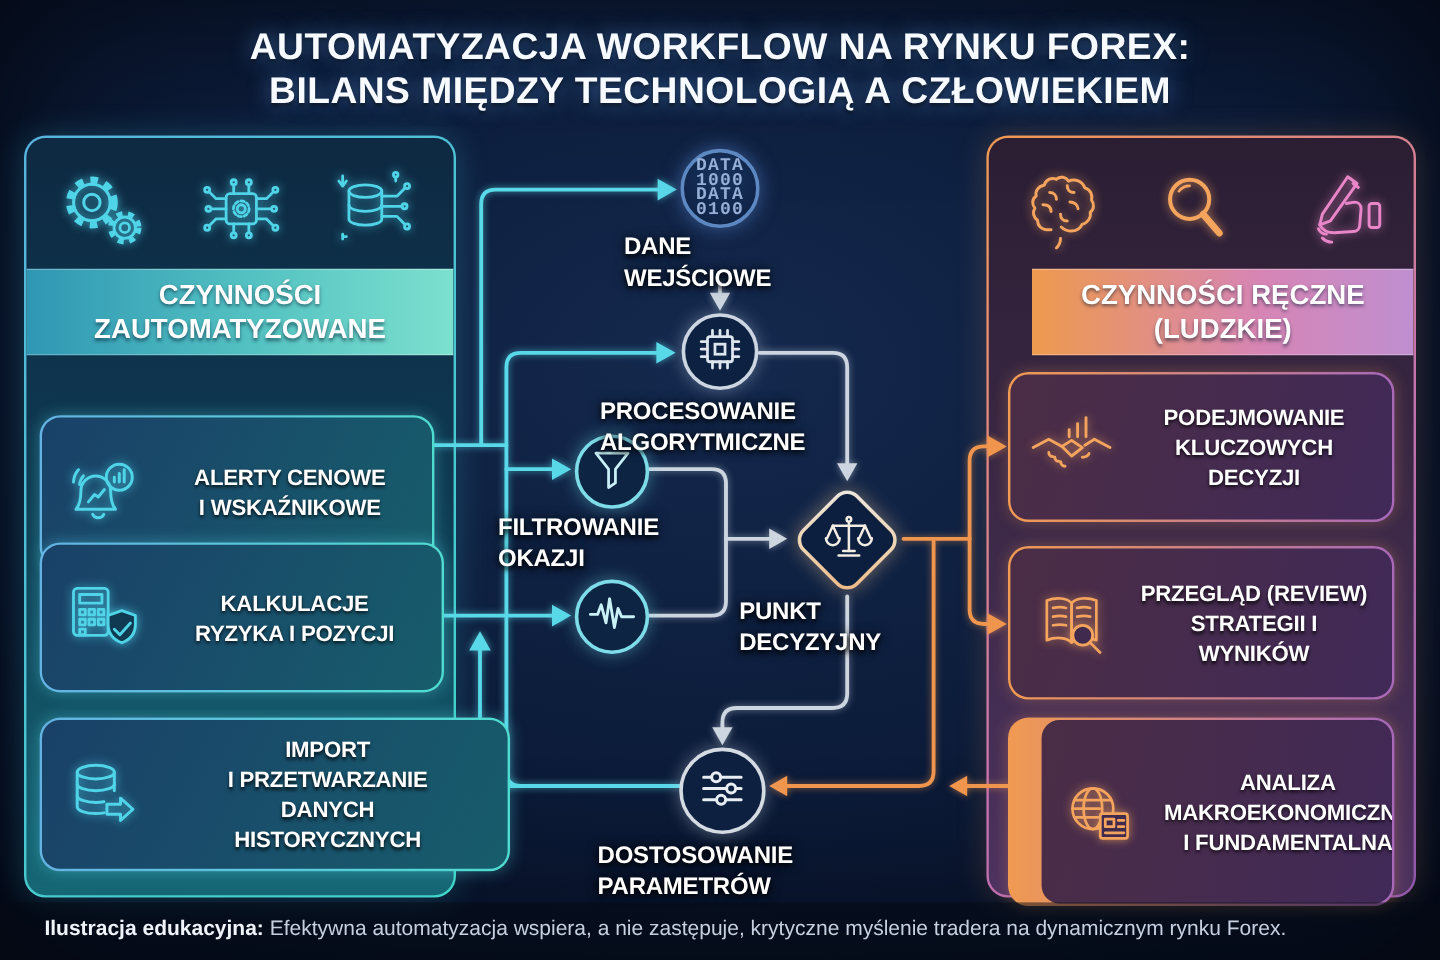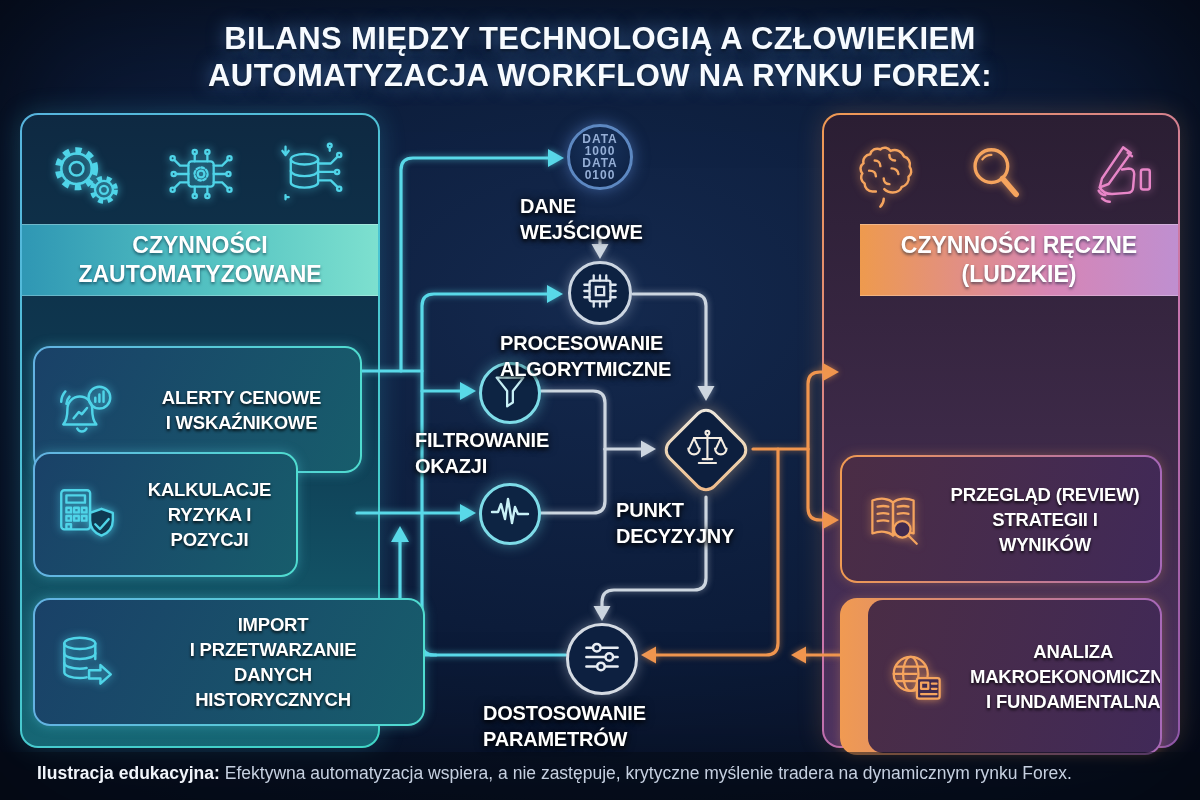--- a/index.html
+++ b/index.html
@@ -59,22 +59,22 @@
   .ibox .iwrap{width:102px;flex:0 0 102px;display:flex;align-items:center;justify-content:center;}
   .ibox .blabel{flex:1;text-align:center;padding-right:14px;
     font-weight:bold;font-size:18.5px;line-height:25px;letter-spacing:-.2px;color:#fff;
     text-shadow:0 2px 3px rgba(0,0,0,.8);}
 
   
   .node{z-index:4;border-radius:50%;display:flex;align-items:center;justify-content:center;box-sizing:border-box;}
   .n-data{left:567px;top:124px;width:66px;height:66px;border:3px solid #5d88c2;
     background:radial-gradient(circle at 50% 35%,#18335e,#0c1e3e);
     box-shadow:0 0 16px rgba(95,140,215,.55);}
-  .badge-txt{font-weight:bold;font-size:12px;line-height:12px;letter-spacing:1px;
-    color:#96afd6;}
+  .badge-txt{font-weight:bold;font-size:15px;line-height:12px;letter-spacing:1px;
+    color:#96afd6;font-family:Liberation Mono, monospace;}
   .n-cpu{left:568px;top:261px;width:64px;height:64px;border:3px solid #ccd6e2;
     background:#0d2242;box-shadow:0 0 14px rgba(200,215,235,.4);color:#dde6ef;}
   .n-funnel{left:479px;top:362px;width:62px;height:62px;border:3px solid #7edce8;
     background:#0d2443;box-shadow:0 0 14px rgba(110,220,235,.45);color:#c8f0f6;}
   .n-wave{left:479px;top:483px;width:62px;height:62px;border:3px solid #7edce8;
     background:#0d2443;box-shadow:0 0 14px rgba(110,220,235,.45);color:#c8f0f6;}
   .n-sliders{left:566px;top:623px;width:72px;height:72px;border:3px solid #d5dbe3;
     background:#0d2040;box-shadow:0 0 14px rgba(210,220,235,.4);color:#e8edf3;}
   .n-diamond{left:673px;top:417px;width:66px;height:66px;z-index:4;
     transform:rotate(45deg);border-radius:13px;padding:3px;box-sizing:border-box;
@@ -102,22 +102,22 @@
   .footerbar{left:0;right:0;top:752px;height:48px;background:rgba(4,9,20,.5);z-index:5;}
   .footer{position:absolute;left:37px;top:11px;font-size:17.5px;color:#c6d0e0;}
   .footer b{color:#f0f4fa;}
 </style>
 </head>
 <body>
 
 <div id="stage">
 
   <div class="abs title">
+    <div>AUTOMATYZACJA WORKFLOW NA RYNKU FOREX:</div>
     <div>BILANS MIĘDZY TECHNOLOGIĄ A CZŁOWIEKIEM</div>
-    <div>AUTOMATYZACJA WORKFLOW NA RYNKU FOREX:</div>
   </div>
 
   <div class="abs gb panel panel-l">
     <div class="gb-in">
       <div class="picons">
         <span class="ic ic-cyan">
           <svg width="80" height="68" viewBox="0 0 76 64" fill="none" stroke="currentColor">
             <circle cx="30" cy="27" r="17" stroke-width="7" stroke-dasharray="5.8 5.4"></circle>
             <circle cx="30" cy="27" r="14.5" stroke-width="2.4"></circle>
             <circle cx="30" cy="27" r="6.5" stroke-width="2.4"></circle>
@@ -262,21 +262,21 @@
           <path d="M8 22a16 16 0 0 1 4-10M13 24a11 11 0 0 1 3-7"></path>
           <polyline points="20 38 25 32 28 34 33 28"></polyline>
           <circle cx="45" cy="18" r="10.5"></circle>
           <path d="M41 22v-4M45 22v-7M49 22v-10"></path>
         </svg>
       </div>
       <div class="blabel prew">ALERTY CENOWE
 I WSKAŹNIKOWE</div>
     </div>
   </div>
-  <div class="abs gb ibox ibox-l" style="left:33px;top:452px;width:265px;height:125px;">
+  <div class="abs gb ibox ibox-l" style="left:33px;top:452px;width:337px;height:125px;">
     <div class="gb-in">
       <div class="iwrap ic-cyan">
         <svg width="66" height="62" viewBox="0 0 64 60" fill="none" stroke="currentColor" stroke-width="2.3" stroke-linecap="round" stroke-linejoin="round">
           <rect x="8" y="6" width="28" height="38" rx="3"></rect>
           <rect x="13" y="11" width="18" height="7"></rect>
           <rect x="13" y="23" width="4.5" height="4.5"></rect>
             <rect x="20.5" y="23" width="4.5" height="4.5"></rect>
             <rect x="28" y="23" width="4.5" height="4.5"></rect>
           <rect x="13" y="31" width="4.5" height="4.5"></rect>
             <rect x="20.5" y="31" width="4.5" height="4.5"></rect>
@@ -302,20 +302,36 @@
           <path d="M35 38h11v-5l10 9-10 9v-5H35z"></path>
         </svg>
       </div>
       <div class="blabel prew">IMPORT
 I PRZETWARZANIE
 DANYCH
 HISTORYCZNYCH</div>
     </div>
   </div>
 
+  <div class="abs gb ibox ibox-r" style="left:840px;top:310px;width:322px;height:125px;">
+    <div class="gb-in">
+      <div class="iwrap ic-orange">
+        <svg width="72" height="58" viewBox="0 0 72 56" fill="none" stroke="currentColor" stroke-width="2.4" stroke-linecap="round" stroke-linejoin="round">
+          <path d="M34 19v-6M41 19v-11M48 19v-16"></path>
+          <path d="M4 28l13-7 11 6"></path>
+          <path d="M68 28l-13-7-8 5"></path>
+          <path d="M28 27l8-5 9 6-9 7z"></path>
+          <path d="M17 32c0 2 1.5 3.5 3.5 3.5M22 36c0 2 1.5 3.5 3.5 3.5M27 40c0 2 1.5 3.5 3.5 3.5"></path>
+          <path d="M45 36c2.5 0 4.5-1 5.5-3"></path>
+        </svg>
+      </div>
+      <div class="blabel prew">PODEJMOWANIE
+KLUCZOWYCH DECYZJI</div>
+    </div>
+  </div>
   <div class="abs gb ibox ibox-r" style="left:840px;top:455px;width:322px;height:128px;">
     <div class="gb-in">
       <div class="iwrap ic-orange">
         <svg width="66" height="60" viewBox="0 0 64 56" fill="none" stroke="currentColor" stroke-width="2.2" stroke-linecap="round" stroke-linejoin="round">
           <path d="M32 12c-4-4-12-5-20-2v32c8-3 16-2 20 2z"></path>
           <path d="M32 12c4-4 12-5 20-2v32c-8-3-16-2-20 2z"></path>
           <path d="M17 16c4-.8 7.5-.8 10.5 0M17 23c4-.8 7.5-.8 10.5 0M17 30c4-.8 7.5-.8 10.5 0"></path>
           <path d="M36.5 16c4-.8 7.5-.8 10.5 0M36.5 23c4-.8 7.5-.8 10.5 0"></path>
           <circle cx="41" cy="38" r="8" fill="#402a4e"></circle>
           <path d="M47 44l8 8"></path>
@@ -404,21 +420,21 @@
   <div class="abs node n-sliders">
     <span>
       <svg width="50" height="46" viewBox="0 0 48 44" fill="none" stroke="currentColor" stroke-width="2.4" stroke-linecap="round">
         <path d="M9 13h30M9 22h30M9 31h30"></path>
         <circle cx="19" cy="13" r="3.6" fill="#0d2040"></circle>
         <circle cx="31" cy="22" r="3.6" fill="#0d2040"></circle>
         <circle cx="23" cy="31" r="3.6" fill="#0d2040"></circle>
       </svg>
     </span>
   </div>
-  <div class="abs nlabel prew" style="left:483px;top:700px;width:214px;">DOSTOSOWANIE
+  <div class="abs nlabel prew" style="left:498px;top:700px;width:214px;">DOSTOSOWANIE
 PARAMETRÓW</div>
 
   <div class="abs footerbar">
     <div class="footer">
       <b>Ilustracja edukacyjna:</b>
       <span>Efektywna automatyzacja wspiera, a nie zastępuje, krytyczne myślenie tradera na dynamicznym rynku Forex.</span>
     </div>
   </div>
 
 </div>

